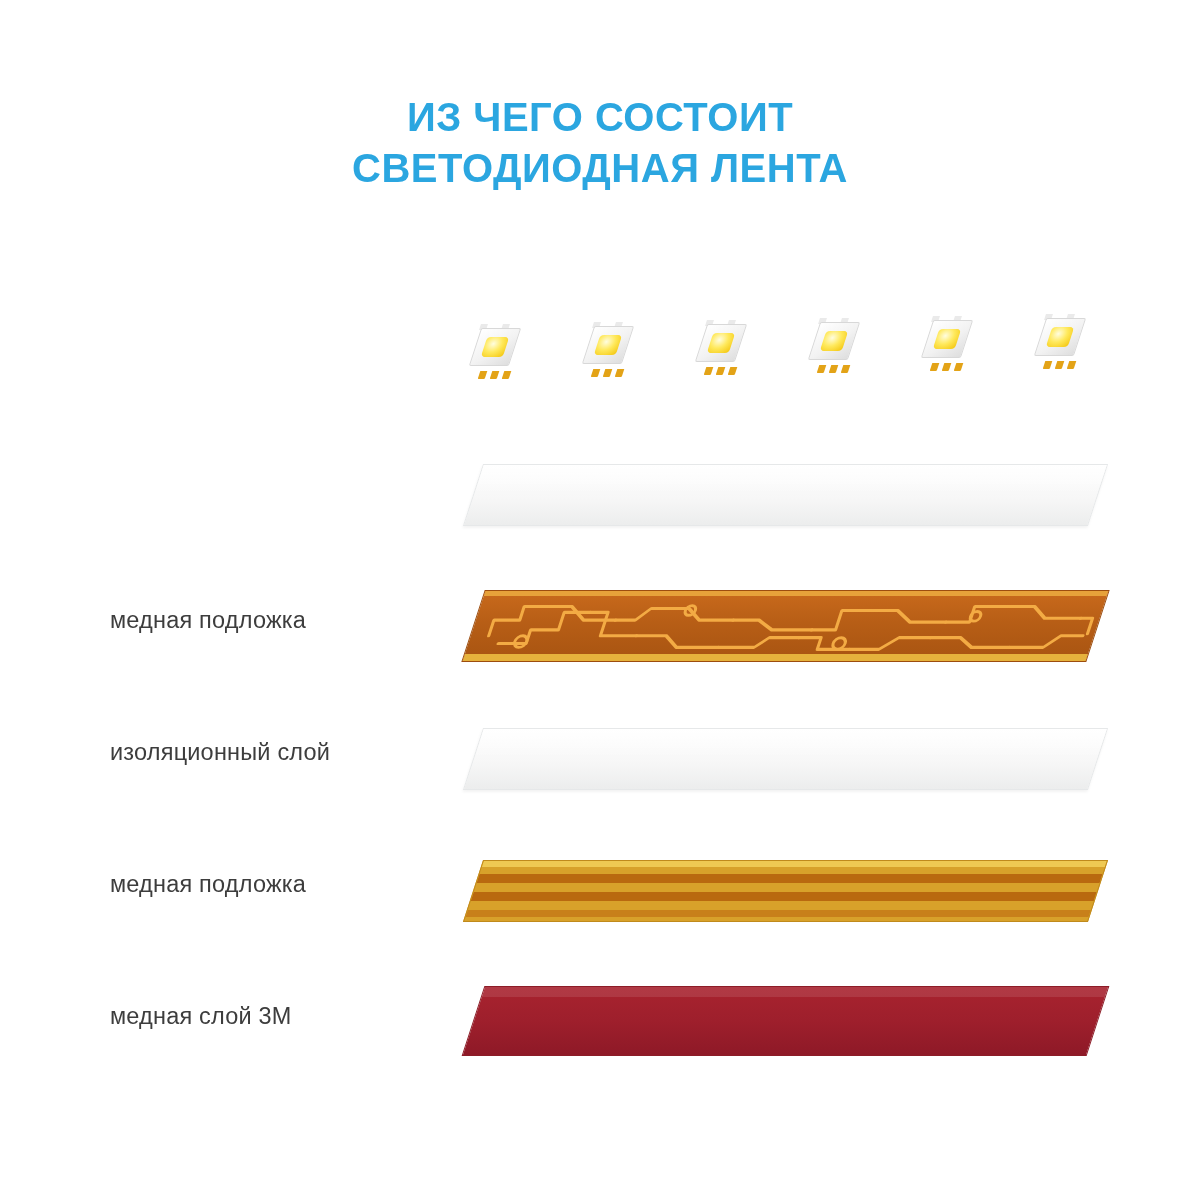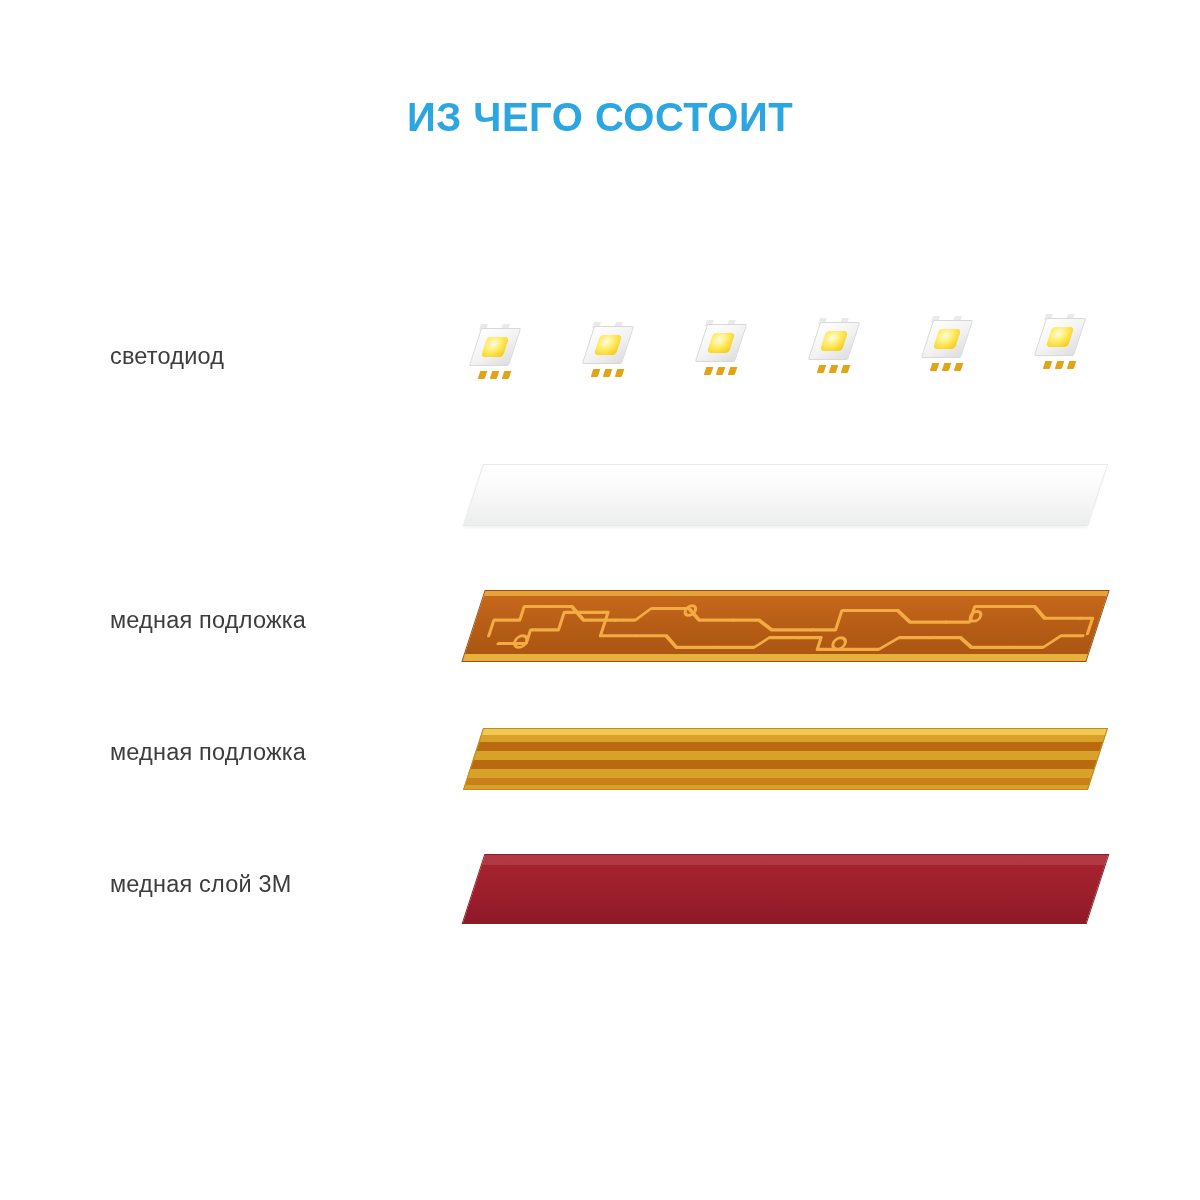--- a/index.html
+++ b/index.html
@@ -204,26 +204,26 @@
     position: absolute;
     left: 0; right: 0; top: 0; height: 10px;
     background: rgba(255,255,255,0.10);
   }
 </style>
 </head>
 <body>
 
 <div class="title">
   <span class="line">ИЗ ЧЕГО СОСТОИТ</span>
+  <span class="line">СВЕТОДИОДНАЯ ЛЕНТА</span>
 </div>
 
 <div class="diagram">
 
   <div class="row">
-    <div class="row-label">светодиод</div>
     <div class="row-art">
       <div class="led-strip-row">
         <div class="led" style="left:0px;top:10px">
           <div class="top-tab t1"></div>
             <div class="top-tab t2"></div>
           <div class="body"></div>
             <div class="chip"></div>
           <div class="pin p1"></div>
             <div class="pin p2"></div>
             <div class="pin p3"></div>
@@ -315,20 +315,28 @@
             <circle cx="52" cy="52" r="6"></circle>
             <circle cx="212" cy="20" r="5"></circle>
             <circle cx="372" cy="54" r="6"></circle>
             <circle cx="500" cy="26" r="5"></circle>
           </g>
         </svg>
       </div>
     </div>
   </div>
 
+  <div class="row">
+    <div class="row-label">изоляционный слой</div>
+    <div class="row-art">
+      <div class="layer layer-white">
+        <div class="sheen"></div>
+      </div>
+    </div>
+  </div>
 
   <div class="row">
     <div class="row-label">медная подложка</div>
     <div class="row-art">
       <div class="layer layer-copper">
         <div class="top-hi"></div>
         <div class="stripe s1"></div>
         <div class="stripe s2"></div>
         <div class="stripe s3"></div>
       </div>

